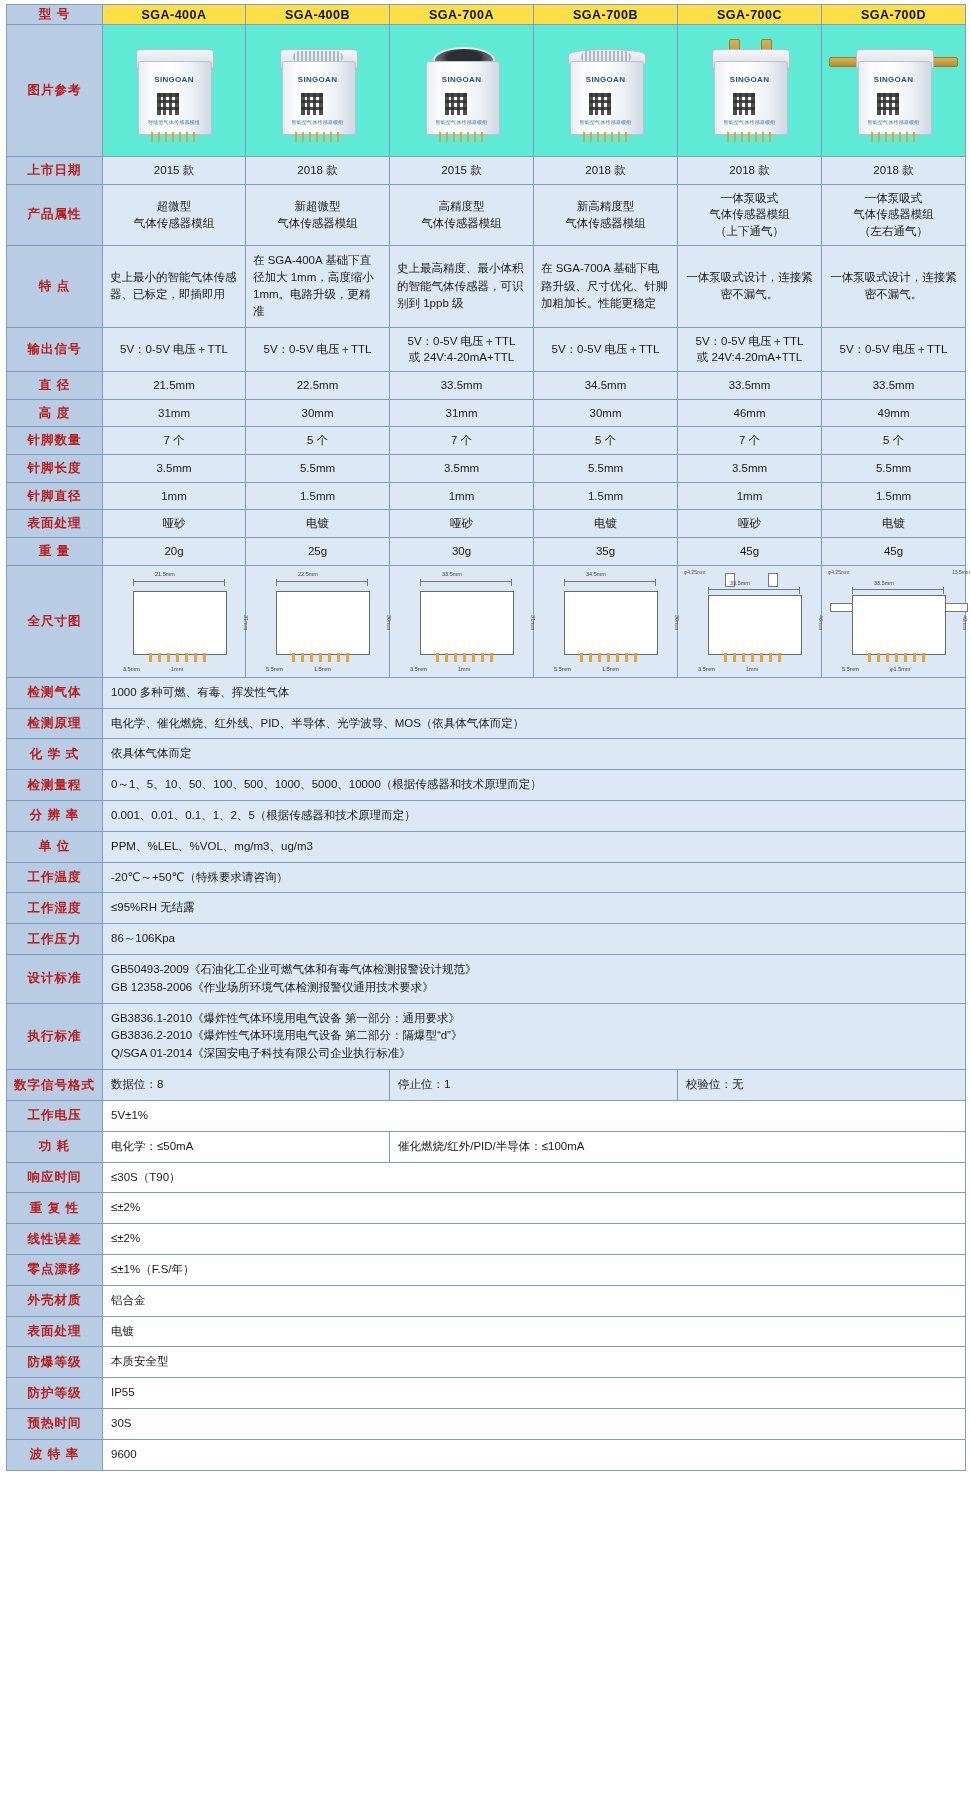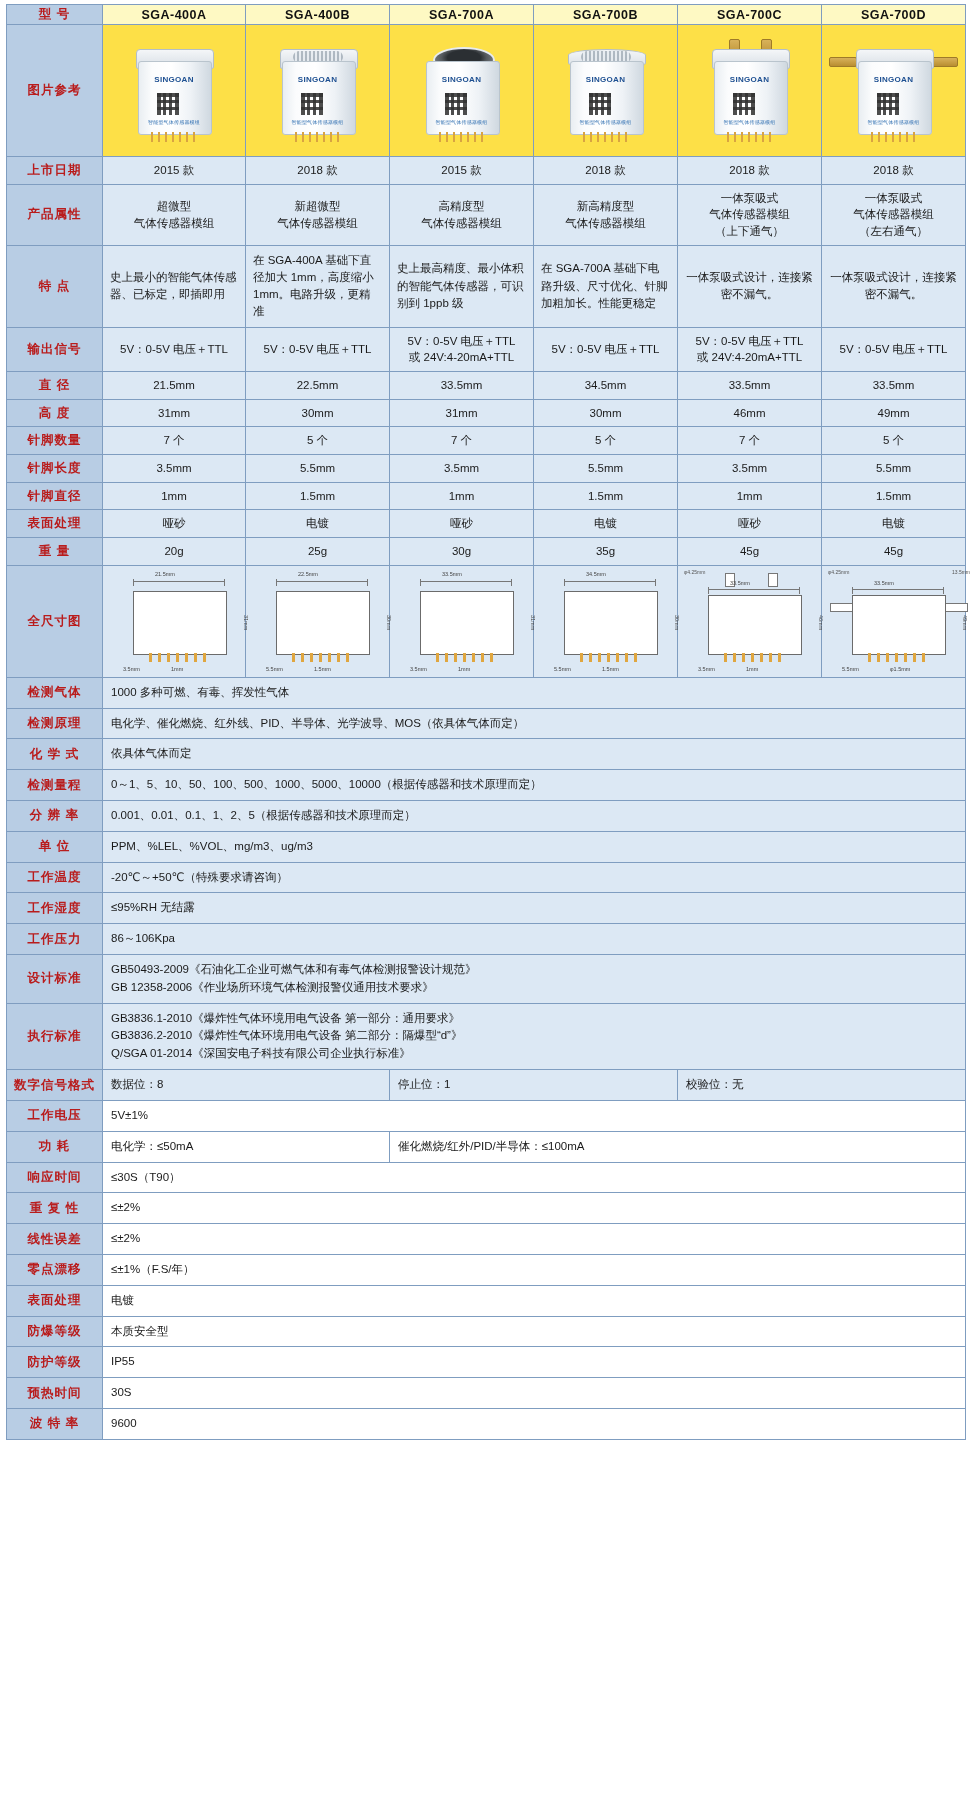--- a/index.html
+++ b/index.html
@@ -15,21 +15,21 @@
   .lbl{
     background:#b8cde4;
     text-align:center;
     font-weight:bold;
     font-size:12.5px;
     color:#b91c1c;
     letter-spacing:1px;
     width:96px;
   }
   .model-head{
-    background:#fef9c3;
+    background:#fde047;
     text-align:center;
     font-weight:bold;
     font-size:12.5px;
     letter-spacing:0.5px;
     margin-top:16px;
   }
   .cell{
     background:#dce8f4;
     text-align:center;
     font-size:11.5px;
@@ -41,21 +41,21 @@
     background:#dce8f4;
     text-align:left;
     font-size:11.5px;
     line-height:1.55;
     padding:6px 8px;
     color:#1a1a1a;
   }
   .wide.white{background:#ffffff;}
   .cell.feat{text-align:left;padding:6px 7px;line-height:1.5;}
   .cell.feat.c{text-align:center;}
-  .imgcell{background:#fde047;padding:4px 16px;text-align:center;height:132px;}
+  .imgcell{background:#5eead4;padding:4px 16px;text-align:center;height:132px;}
   .dimcell{background:#dce8f4;padding:3px 2px;text-align:center;height:112px;}
   .sensor{position:relative;width:98px;height:120px;margin:0 auto;}
   .body-can{
     position:absolute;left:13px;top:30px;width:72px;height:72px;
     background:linear-gradient(90deg,#e9eef2 0%,#fbfcfd 18%,#ffffff 45%,#eef2f6 72%,#cfd8e0 100%);
     border:1px solid #b9c4cd;border-radius:3px;
   }
   .cap{
     position:absolute;left:11px;top:18px;width:76px;height:18px;
     background:linear-gradient(180deg,#f4f6f8,#d7dee5);
@@ -521,20 +521,24 @@
   </tr>
   <tr>
     <td class="lbl">线性误差</td>
     <td class="wide white" colspan="6">≤±2%</td>
   </tr>
   <tr>
     <td class="lbl">零点漂移</td>
     <td class="wide white" colspan="6">≤±1%（F.S/年）</td>
   </tr>
   <tr>
+    <td class="lbl">外壳材质</td>
+    <td class="wide white" colspan="6">铝合金</td>
+  </tr>
+  <tr>
     <td class="lbl">表面处理</td>
     <td class="wide white" colspan="6">电镀</td>
   </tr>
   <tr>
     <td class="lbl">防爆等级</td>
     <td class="wide white" colspan="6">本质安全型</td>
   </tr>
   <tr>
     <td class="lbl">防护等级</td>
     <td class="wide white" colspan="6">IP55</td>

